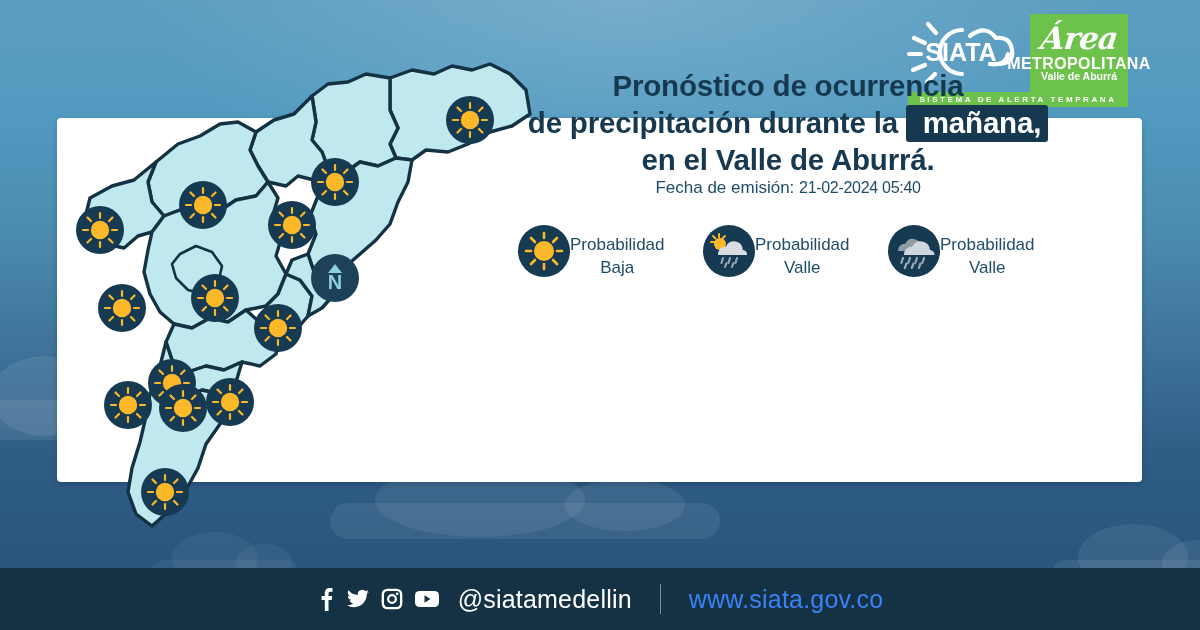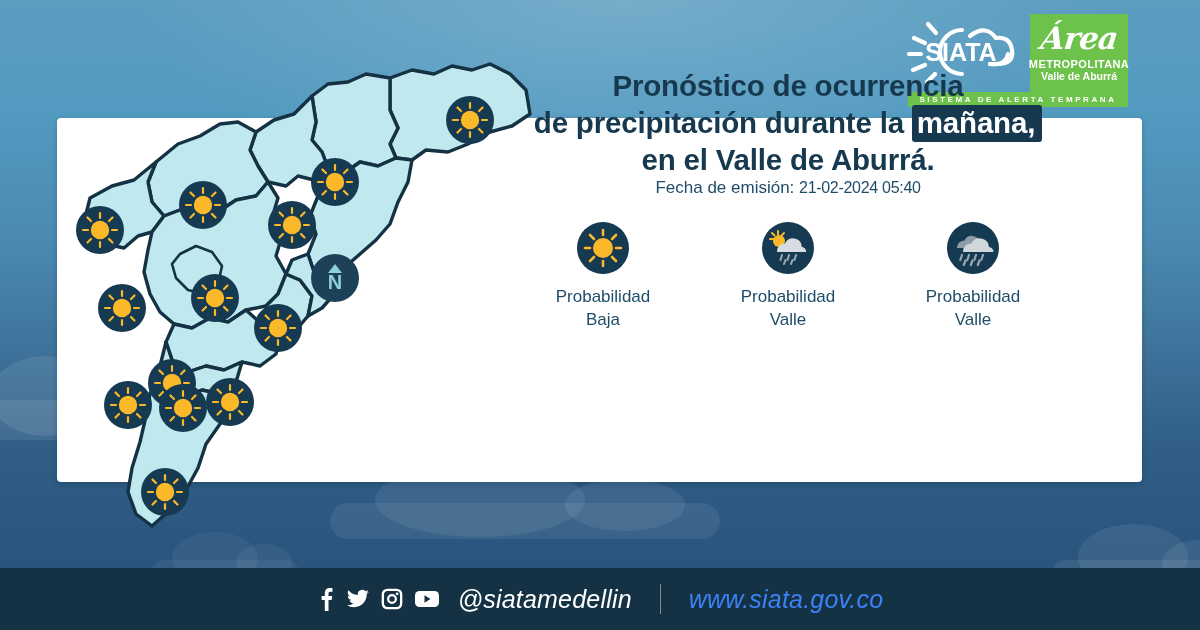--- a/index.html
+++ b/index.html
@@ -36,21 +36,21 @@
   .cl-d::before{width:86px;height:52px;left:22px;top:-28px;}
   .cl-d::after{width:56px;height:36px;left:86px;top:-16px;}
 
   
   .logos{position:absolute;right:72px;top:14px;display:flex;align-items:flex-start;gap:8px;}
   .siata-logo{position:relative;width:122px;height:74px;}
   .area-logo{width:98px;height:78px;background:#6cc24a;display:flex;flex-direction:column;
              align-items:center;justify-content:flex-start;padding-top:4px;box-sizing:border-box;}
   .area-script{font-family:"DejaVu Serif",serif;font-style:italic;font-weight:bold;color:#fff;
                font-size:31px;line-height:40px;letter-spacing:-1px;transform:skewX(-6deg);}
-  .area-met{color:#fff;font-size:11px;font-weight:bold;letter-spacing:.4px;line-height:12px;}
+  .area-met{color:#fff;font-size:16px;font-weight:bold;letter-spacing:.4px;line-height:12px;}
   .area-valle{color:#fff;font-size:10.5px;font-weight:bold;line-height:12px;}
   .tagline{position:absolute;right:72px;top:92px;width:220px;height:15px;background:#6cc24a;
            display:flex;align-items:center;justify-content:center;}
   .tagline span{color:#fff;font-size:8px;font-weight:bold;letter-spacing:2.6px;white-space:nowrap;}
 
   
   .card{position:absolute;left:57px;top:118px;width:1085px;height:364px;background:#ffffff;
         border-radius:4px;box-shadow:0 2px 6px rgba(0,0,0,.18);overflow:hidden;}
 
   
@@ -63,34 +63,34 @@
   .compass{position:absolute;width:48px;height:48px;border-radius:50%;background:#1d4159;
            transform:translate(-50%,-50%);display:flex;align-items:center;justify-content:center;
            flex-direction:column;}
   .compass .tri{width:0;height:0;border-left:7px solid transparent;border-right:7px solid transparent;
                 border-bottom:9px solid #8fd0dd;margin-bottom:0px;}
   .compass .n{color:#8fd0dd;font-weight:bold;font-size:20px;line-height:19px;font-family:"Liberation Sans",sans-serif;}
 
   
   .right{position:absolute;left:508px;top:42px;width:560px;text-align:center;}
   .headline{color:#16394f;font-size:29.5px;font-weight:bold;line-height:37px;letter-spacing:-0.2px;margin-top:25px;}
-  .hl{background:#16394f;color:#ffffff;padding:1px 7px 3px 5px;border-radius:3px;}
+  .hl{background:#16394f;color:#ffffff;padding:1px 7px 3px 17px;border-radius:3px;}
   .fecha{color:#1f4c68;font-size:17px;}
   .fecha .lbl{font-weight:normal;}
   .fecha .val{font-family:"Liberation Sans Narrow","Liberation Sans",sans-serif;font-size:16px;letter-spacing:-0.3px;}
 
   .legend{position:absolute;left:508px;top:222px;width:560px;display:flex;justify-content:space-between;
           padding:0 10px;box-sizing:border-box;}
-  .leg{width:170px;display:flex;flex-direction:column;align-items:center;}
+  .leg{width:170px;display:flex;flex-direction:row;align-items:center;}
   .leg .ic{width:52px;height:52px;border-radius:50%;background:#163a52;position:relative;}
   .leg .lab{margin-top:11px;color:#1f4c68;font-size:17px;line-height:23px;text-align:center;}
 
   
   .footer{position:absolute;left:0;bottom:0;width:1200px;height:62px;background:#143243;
-          display:flex;align-items:center;justify-content:center;gap:0;font-style:italic;}
+          display:flex;align-items:center;justify-content:center;gap:0;}
   .social{display:flex;align-items:center;gap:11px;}
   .social svg{display:block;}
   .handle{color:#ffffff;font-size:25px;margin-left:18px;letter-spacing:.2px;}
   .divider{width:1px;height:30px;background:rgba(255,255,255,.45);margin:0 28px;}
   .site{color:#3b82f6;font-size:25px;letter-spacing:.2px;}
 </style>
 </head>
 <body>
 
 <div id="stage">

